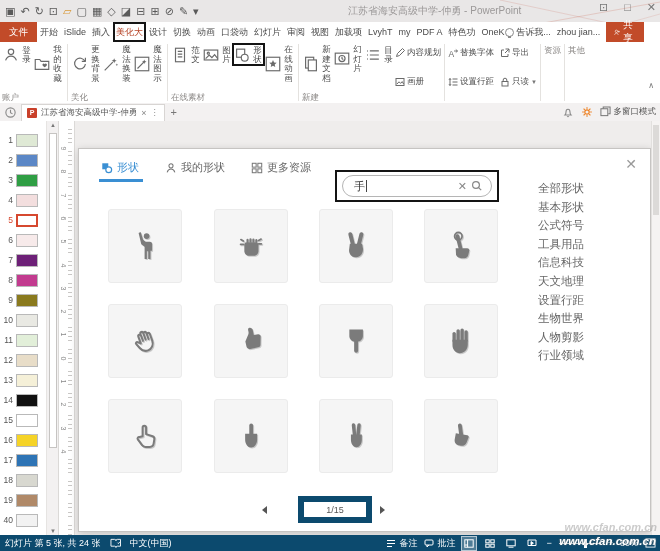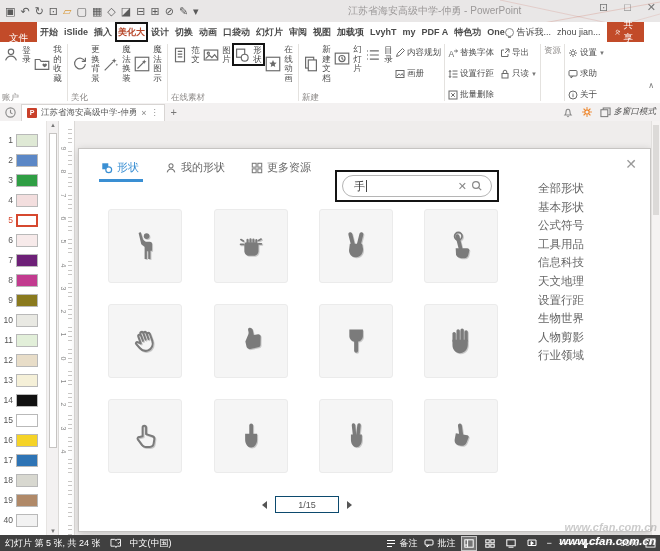--- a/index.html
+++ b/index.html
@@ -11,62 +11,62 @@
   .qat{display:flex;align-items:center;gap:5px;padding-left:5px;}
   .qat span{font-size:11px;color:#5a5a5a;line-height:1;}
   .qat .folder{color:#d99b3c;}
   #win-title{position:absolute;left:348px;top:4px;font-size:10px;color:#9b9898;white-space:nowrap;}
   #win-controls{position:absolute;right:4px;top:2px;display:flex;gap:16px;align-items:center;}
   #win-controls span{font-size:11px;color:#777;line-height:1;}
   
   #tabrow{position:absolute;left:0;top:22px;width:660px;height:20px;background:#fff;
           display:flex;align-items:stretch;border-bottom:1px solid #e8e6e4;}
   #file-tab{background:#c24b29;color:#fff;font-size:9.5px;display:flex;align-items:center;
-            padding:16px 9px;flex:0 0 auto;}
+            padding:4px 9px;flex:0 0 auto;}
   #ribbon-tabs{display:flex;align-items:stretch;flex:0 1 auto;overflow:hidden;}
-  .tab{display:flex;align-items:center;padding:0 3px;font-size:9px;color:#4a4a4a;white-space:nowrap;font-weight:bold;}
+  .tab{display:flex;align-items:center;padding:0 3px;font-size:9px;color:#4a4a4a;white-space:nowrap;}
   .tab.active{color:#b7472a;background:#fff;}
   .tab.boxed{outline:2.5px solid #141414;outline-offset:-2px;}
   #tabrow-right{margin-left:auto;display:flex;align-items:center;gap:6px;padding-right:16px;}
   #tellme{display:flex;align-items:center;gap:2px;font-size:9px;color:#4a4a4a;white-space:nowrap;}
   .bulb{width:7px;height:7px;border:1px solid #8a8a8a;border-radius:50%;display:inline-block;position:relative;}
   .bulb:after{content:"";position:absolute;left:2px;top:7px;width:3px;height:2px;background:#8a8a8a;}
   #username{font-size:9px;color:#4a4a4a;white-space:nowrap;}
   #share-btn{background:#c24b29;color:#fff;font-size:9.5px;display:flex;align-items:center;gap:3px;
              padding:0 8px;height:20px;}
   
   #ribbon{position:absolute;left:0;top:42px;width:660px;height:61px;background:#fff;
           border-bottom:1px solid #d2cfcd;display:flex;align-items:stretch;}
   .rgroup{display:flex;flex-direction:column;padding:2px 2px 0 2px;}
   .rbtns{display:flex;flex:1;align-items:flex-start;}
   .rbtn{width:31px;display:flex;flex-direction:row;align-items:center;padding-top:1px;cursor:default;}
   .rbtn.boxed{outline:2.5px solid #141414;outline-offset:-1px;}
   .ricon{height:20px;display:flex;align-items:center;}
   .rlabel{font-size:8.5px;line-height:9.5px;color:#4e4e4e;text-align:center;}
   .rgname{font-size:8.5px;color:#8d8a88;text-align:left;height:12px;line-height:12px;}
   .rsep{width:1px;background:#e4e2df;margin:2px 1px 2px 1px;}
-  .scol{display:flex;flex-direction:column;gap:8px;padding-top:2px;}
+  .scol{display:flex;flex-direction:column;gap:16px;padding-top:2px;}
   .sbtn{display:flex;align-items:center;gap:2px;font-size:8.5px;color:#4e4e4e;white-space:nowrap;height:13px;}
   .sbtn svg{flex:0 0 auto;}
   .dd{font-size:6px;color:#777;}
   #ribbon-collapse{position:absolute;right:6px;bottom:13px;font-size:8px;color:#777;}
   
   #docbar{position:absolute;left:0;top:103px;width:660px;height:18px;background:#f3f1f1;
           border-bottom:1px solid #dddad8;display:flex;align-items:center;}
   #history-ic{margin:0 4px 0 4px;}
   #doctab{background:#fff;border:1px solid #d8d5d3;border-bottom:none;height:16px;display:flex;
           align-items:center;gap:4px;padding:0 5px;}
   .pptico{width:10px;height:10px;background:#c9402a;color:#fff;font-size:7px;font-weight:bold;
           display:flex;align-items:center;justify-content:center;border-radius:1px;}
   #doctab-title{font-size:8.5px;color:#555;white-space:nowrap;}
   #doctab .x{font-size:9px;color:#888;}
   #doctab .dots{font-size:8px;color:#888;letter-spacing:0;}
   #newtab-btn{font-size:11px;color:#777;padding:0 6px;}
   #docbar-right{margin-left:auto;display:flex;align-items:center;gap:7px;padding-right:4px;}
-  #multiwin{display:flex;align-items:center;gap:3px;font-size:8.5px;color:#555;white-space:nowrap;font-style:italic;}
+  #multiwin{display:flex;align-items:flex-start;gap:3px;font-size:8.5px;color:#555;white-space:nowrap;}
   
   #main{position:absolute;left:0;top:121px;width:660px;height:414px;background:#efedec;}
   #slidepanel{position:absolute;left:0;top:0;width:46px;height:414px;background:#fff;
               display:flex;flex-direction:column;padding-top:9px;box-sizing:border-box;}
   .slide-row{display:flex;align-items:center;height:20px;flex:0 0 auto;}
   .slide-num{width:13px;text-align:right;font-size:8.5px;color:#555;margin-right:3px;}
   .slide-thumb{width:22px;height:13px;border:1px solid #b9b9b9;box-sizing:border-box;background:#fff;}
   .slide-row.sel .slide-num{color:#d6482f;}
   .slide-row.sel .slide-thumb{border:2px solid #d6482f;}
   #slidescroll{position:absolute;left:46px;top:0;width:12px;height:414px;background:#f3f1f1;
@@ -93,29 +93,29 @@
   #search-text{font-size:11px;color:#333;}
   .caret{width:1px;height:12px;background:#444;margin-left:1px;}
   #search-clear{margin-left:auto;font-size:11px;color:#888;padding-right:4px;}
   .shape-card{position:absolute;width:74px;height:74px;background:#f5f5f5;border:1px solid #ebebeb;
               border-radius:3px;box-sizing:border-box;display:flex;align-items:center;justify-content:center;}
   .shape-card svg{filter:drop-shadow(1.5px 1.5px 0.5px rgba(0,0,0,0.18));}
   #pager{position:absolute;left:183px;top:347px;display:flex;align-items:center;gap:8px;}
   .pgarrow{width:0;height:0;border-top:4px solid transparent;border-bottom:4px solid transparent;}
   .pgarrow.left{border-right:5px solid #555;}
   .pgarrow.right{border-left:5px solid #555;}
-  #pagebox{width:62px;height:15px;border:1px solid #0c4a6e;font-size:9px;color:#555;
-           display:flex;align-items:center;justify-content:center;}
+  #pagebox{width:62px;height:15px;border:6px solid #0c4a6e;font-size:9px;color:#555;
+           display:flex;align-items:center;justify-content:center;margin-left:23px;}
   #cats{position:absolute;left:459px;top:30px;display:flex;flex-direction:column;}
   .cat{font-size:11.5px;color:#666;height:18.6px;line-height:18.6px;white-space:nowrap;}
   #mainscroll{position:absolute;left:651px;top:0;width:9px;height:414px;background:#f5f3f2;
               border-left:1px solid #e2e0de;box-sizing:border-box;}
   #mainscroll .thumb{position:absolute;left:1px;top:4px;width:6px;height:90px;background:#dcdad8;}
   
-  #statusbar{position:absolute;left:0;top:535px;width:660px;height:16px;background:#404040;color:#fff;
+  #statusbar{position:absolute;left:0;top:535px;width:660px;height:16px;background:#0c4a6e;color:#fff;
              display:flex;align-items:center;font-size:9px;}
   #sb-left{display:flex;align-items:center;gap:9px;padding-left:5px;}
   #sb-right{margin-left:auto;display:flex;align-items:center;gap:7px;padding-right:4px;}
   .sb-item{display:flex;align-items:center;gap:3px;white-space:nowrap;}
   .viewic{display:flex;align-items:center;justify-content:center;width:14px;height:13px;}
   .viewic.sel{background:rgba(255,255,255,.28);outline:1px solid rgba(255,255,255,.7);}
   #zoomtrack{position:relative;width:42px;height:1px;background:rgba(255,255,255,.8);}
   #zoomthumb{position:absolute;left:60%;top:-4px;width:3px;height:9px;background:#fff;}
   
   #wm-lines{position:absolute;left:440px;top:0;width:220px;height:45px;pointer-events:none;}
@@ -400,46 +400,20 @@
     <div class="rgname">工具</div>
   </div>
   <div class="rsep"></div>
 
   <div class="rgroup">
     <div class="rgname">资源</div>
   </div>
   <div class="rsep"></div>
 
   <div class="rgroup">
-    <div class="rbtns">
-      <div class="scol">
-        <div class="sbtn">
-          <svg width="10" height="10" viewBox="0 0 10 10" fill="none" stroke="#6a6a6a" stroke-width="1">
-              <circle cx="5" cy="5" r="2"></circle>
-              <path d="M5 1v1.2M5 7.8V9M1 5h1.2M7.8 5H9M2.2 2.2l.9.9M6.9 6.9l.9.9M7.8 2.2l-.9.9M3.1 6.9l-.9.9"></path>
-            </svg>
-          <span>设置</span>
-          <span class="dd">▼</span>
-        </div>
-        <div class="sbtn">
-          <svg width="10" height="10" viewBox="0 0 10 10" fill="none" stroke="#6a6a6a" stroke-width="1">
-              <rect x="1" y="1.5" width="8" height="5.5" rx="1"></rect>
-              <path d="M3 7v2l2.2-2"></path>
-            </svg>
-          <span>求助</span>
-        </div>
-        <div class="sbtn">
-          <svg width="10" height="10" viewBox="0 0 10 10" fill="none" stroke="#6a6a6a" stroke-width="1">
-              <circle cx="5" cy="5" r="4"></circle>
-              <path d="M5 4.2V7.2M5 2.8v.6"></path>
-            </svg>
-          <span>关于</span>
-        </div>
-      </div>
-    </div>
     <div class="rgname">其他</div>
   </div>
   <div id="ribbon-collapse">∧</div>
 </div>
 
 <div id="docbar">
   <svg id="history-ic" width="13" height="13" viewBox="0 0 14 14" fill="none" stroke="#8a8a8a" stroke-width="1.2">
       <circle cx="7" cy="7" r="5"></circle>
       <path d="M7 4v3.2l2.2 1.3"></path>
     </svg>

